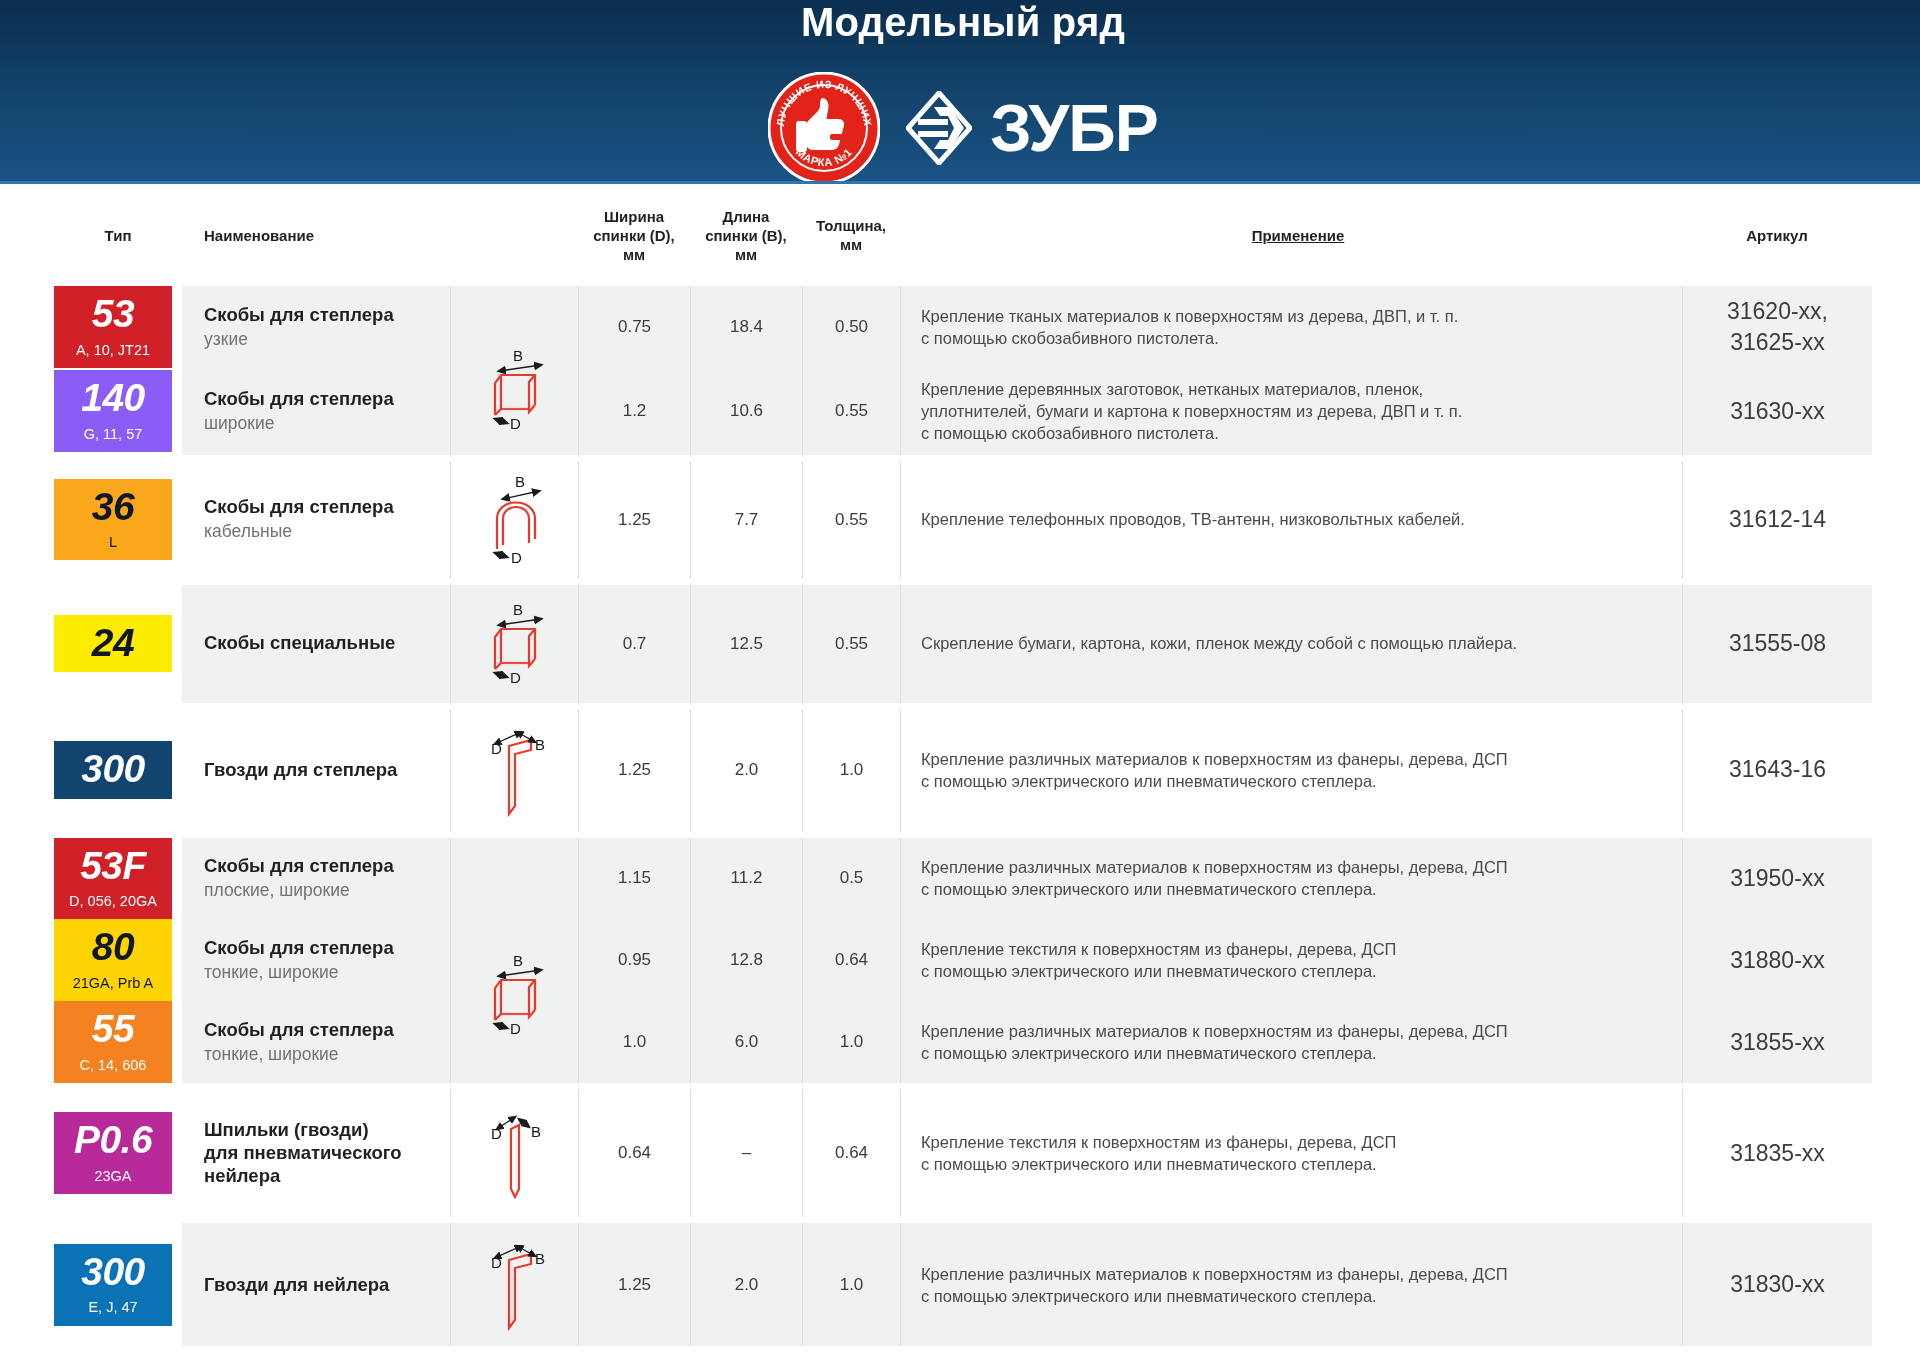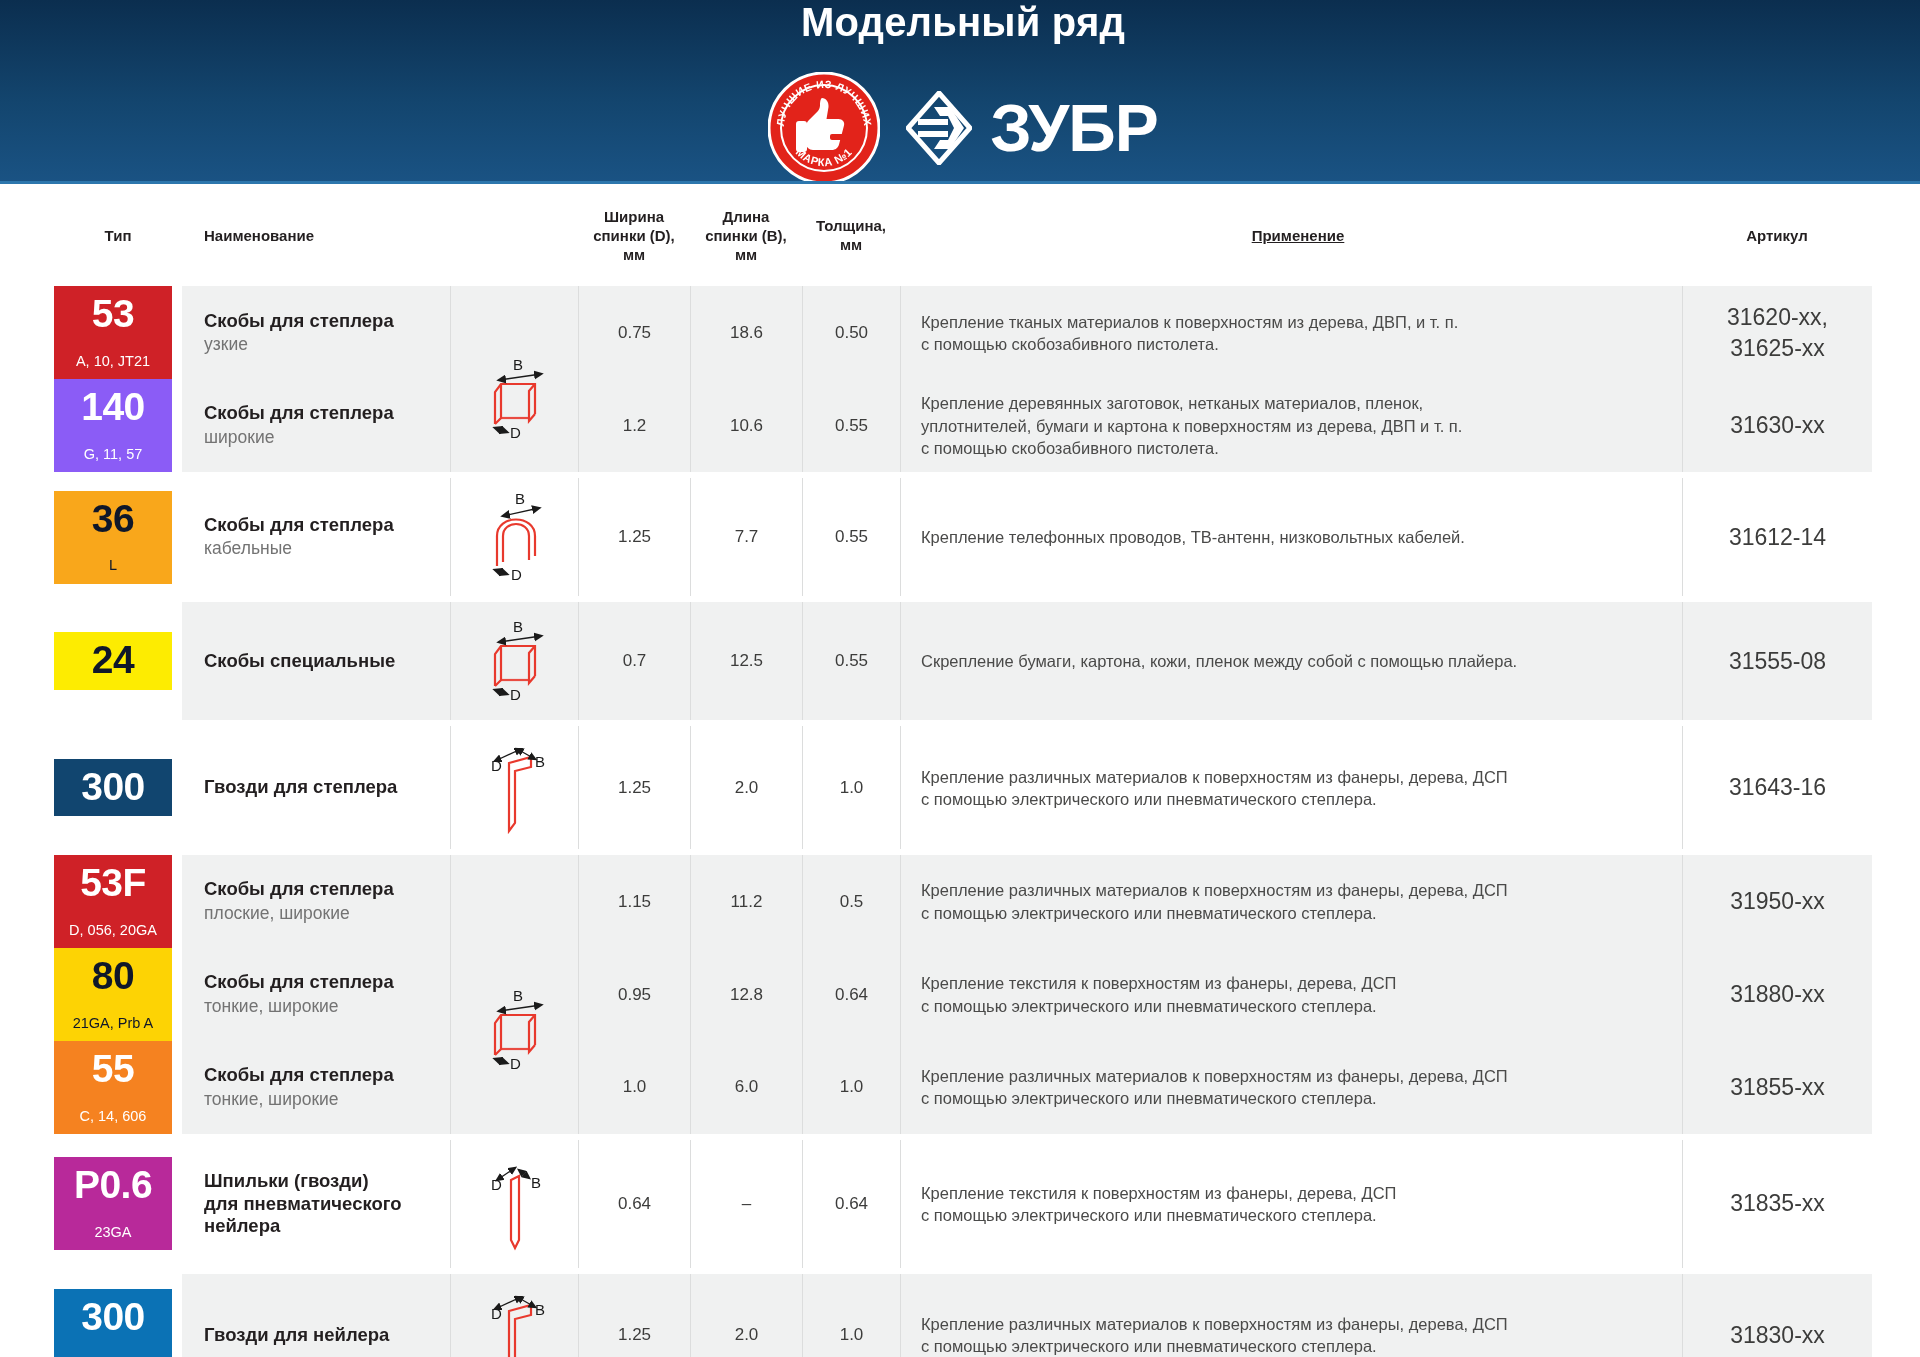--- a/index.html
+++ b/index.html
@@ -124,27 +124,28 @@
     border-radius: 0;
     padding: 8px 0 9px 0;
     box-sizing: border-box;
   }
   .badge .big {
     display: block;
     font-size: 39px;
     font-weight: 700;
     line-height: 1.04;
     letter-spacing: -0.5px;
+    font-style: italic;
   }
   .badge .small {
     display: block;
     font-size: 14.5px;
     font-weight: 400;
     line-height: 1.2;
-    margin-top: 18px;
+    margin-top: 7px;
   }
   .badge.dark { color: #0f172a; }
 
   
   td.name-cell { padding: 10px 14px 10px 22px; margin-left: 40px; }
   .name-main {
     font-size: 18.5px;
     font-weight: 700;
     color: #231f20;
     line-height: 1.22;
@@ -299,21 +300,21 @@
      <path d="M46 114 L74 114" opacity="0.9"></path>
    </g>
    <g stroke="#1a1a1a" stroke-width="1.4" fill="none">
      <path d="M44 76 L86 70" marker-end="url(#ah)" marker-start="url(#ahs)"></path>
      <path d="M40 124 L52 128" marker-end="url(#ah)" marker-start="url(#ahs)"></path>
    </g>
    <text x="58" y="66" font-family="'Liberation Sans',sans-serif" font-size="15" fill="#1a1a1a">B</text>
    <text x="55" y="134" font-family="'Liberation Sans',sans-serif" font-size="15" fill="#1a1a1a">D</text>
             </svg></td>
           <td class="num sep-l">0.75</td>
-          <td class="num sep-l">18.6</td>
+          <td class="num sep-l">18.4</td>
           <td class="num sep-l">0.50</td>
           <td class="app-cell sep-l">
             <span class="ln">Крепление тканых материалов к поверхностям из дерева, ДВП, и т. п.</span>
             <span class="ln">с помощью скобозабивного пистолета.</span>
           </td>
           <td class="art-cell sep-l">
             <span class="ln">31620-хх,</span>
             <span class="ln">31625-хх</span>
           </td>
         </tr>

